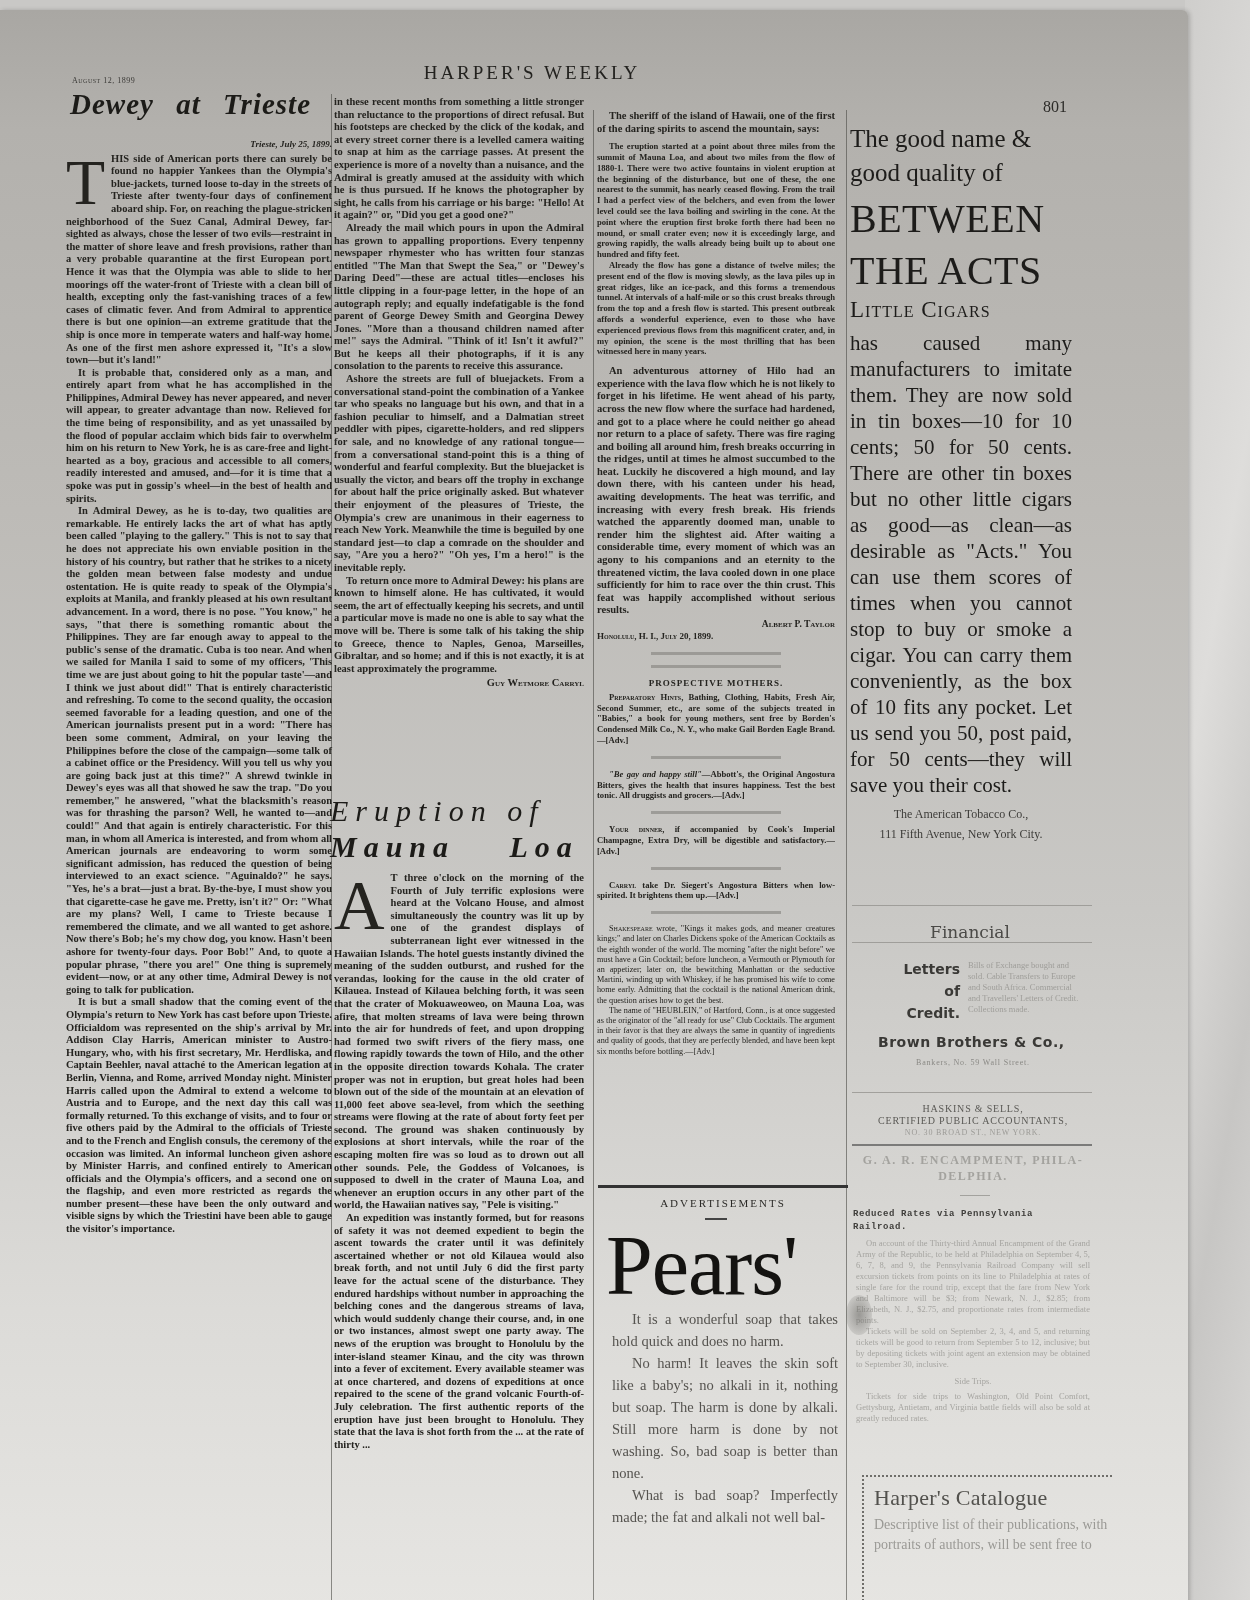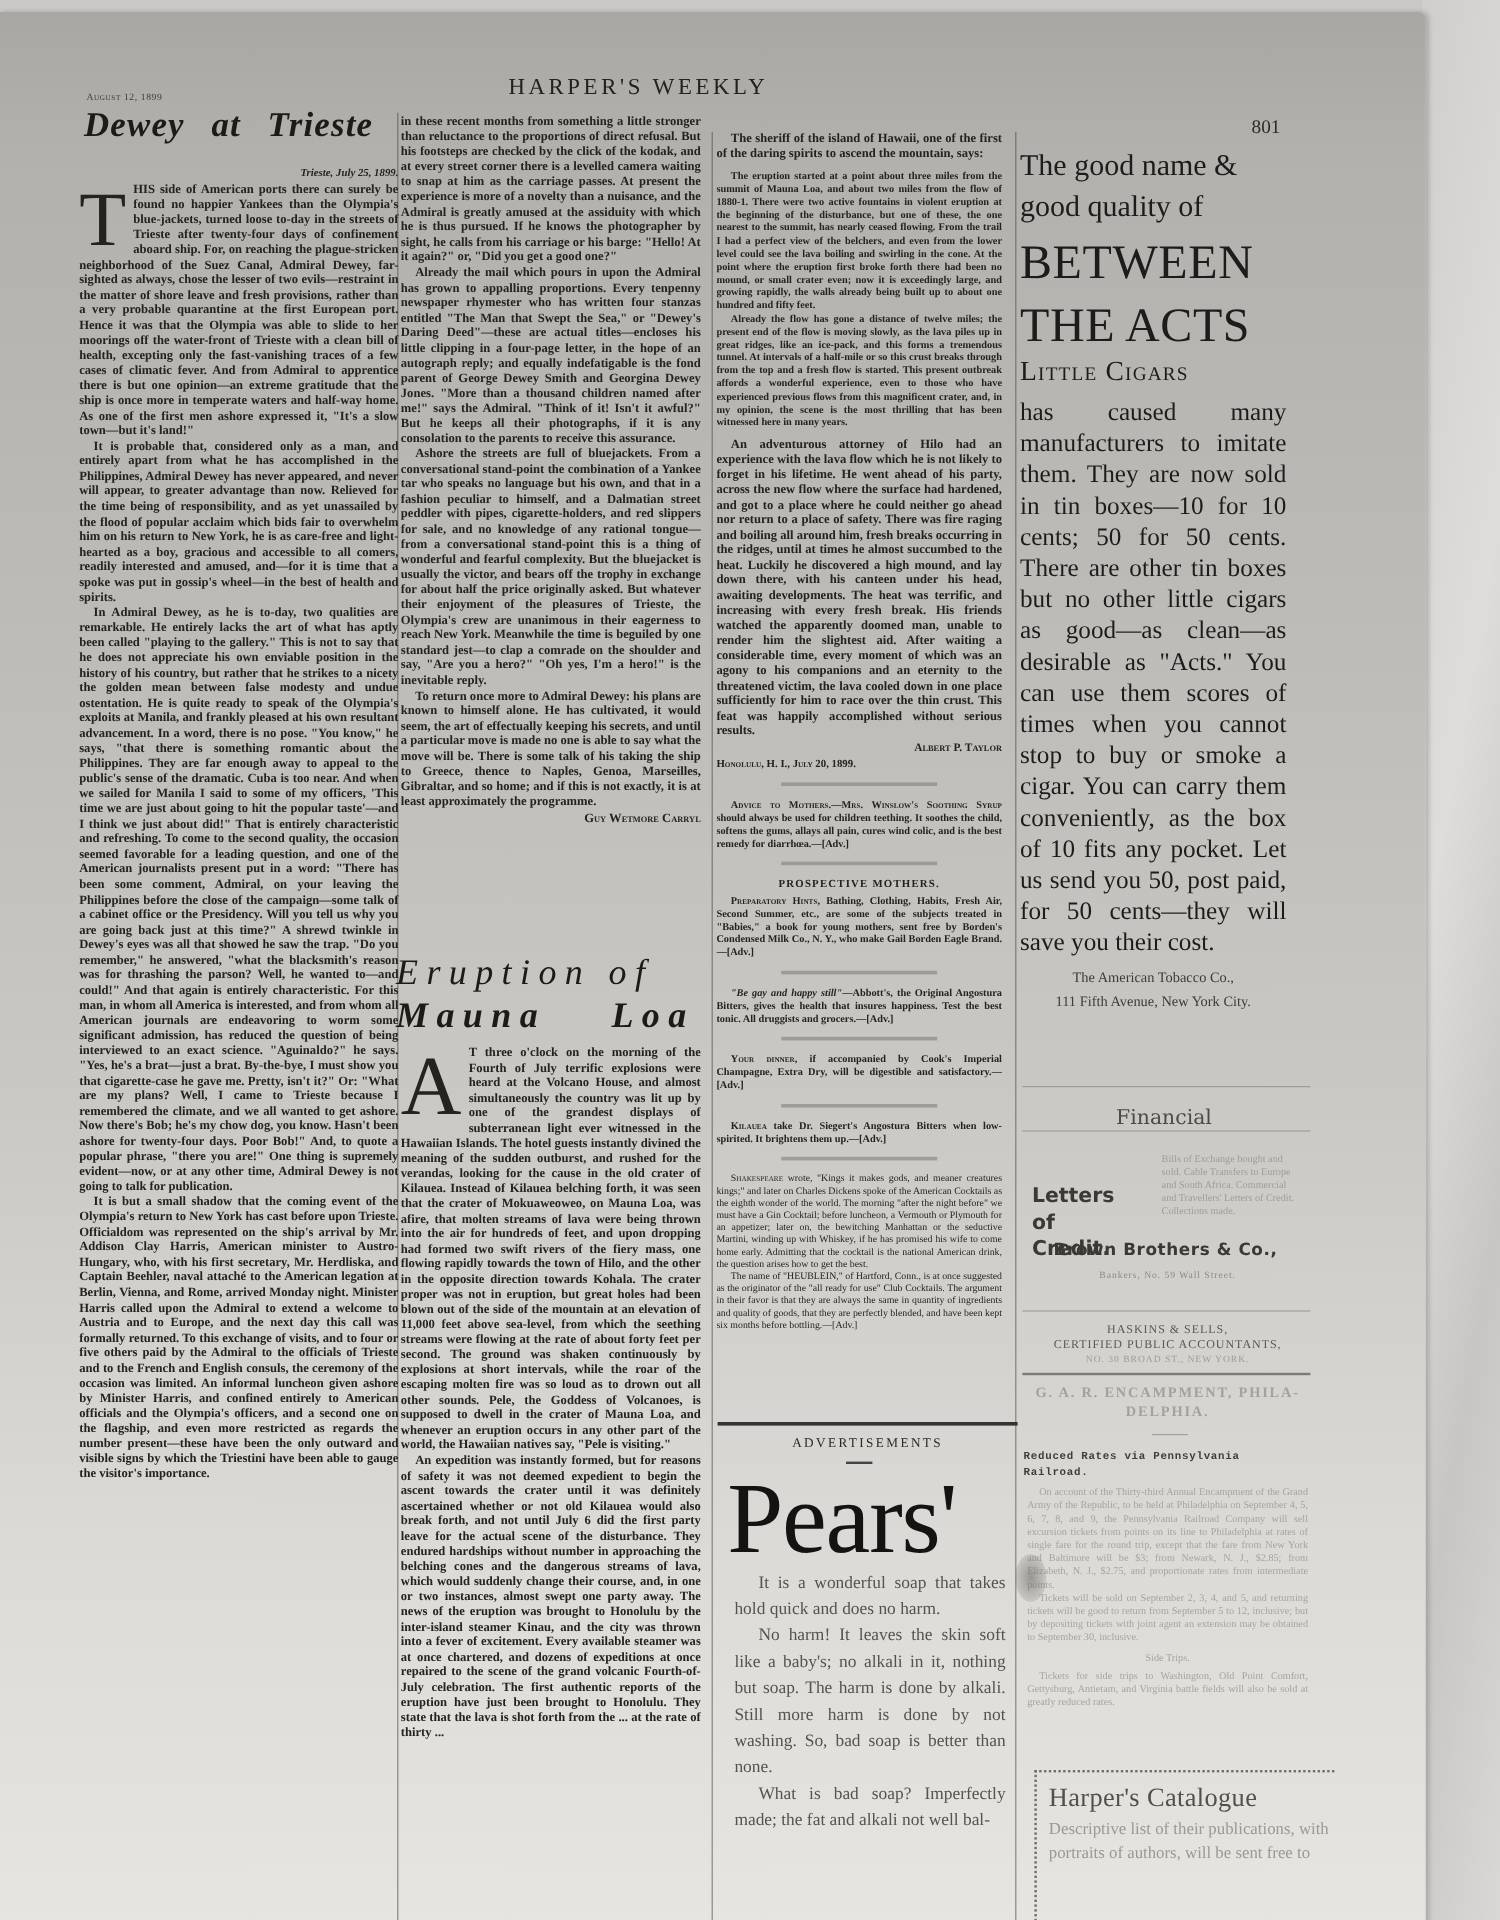--- a/index.html
+++ b/index.html
@@ -34,21 +34,21 @@
   .pears-body p{margin:0;text-indent:20px;}
   .pears-body p.first{text-indent:20px;}
   .cig{left:850px;top:112px;width:222px;color:#1d1c1a;}
   .cig .l1{font-size:25px;line-height:34px;}
   .cig .big{font-size:40px;line-height:46px;letter-spacing:.5px;margin-top:6px;}
   .cig .little{font-size:23px;letter-spacing:1px;font-variant:small-caps;line-height:32px;}
   .cig .body{font-size:21px;line-height:26px;text-align:justify;margin-top:4px;}
   .cig .company{font-size:12px;text-align:center;color:#3d3c39;line-height:20px;margin-top:6px;}
   .hr-gray{position:absolute;height:1px;background:#8d8c88;opacity:.7;}
   .financial{left:850px;top:912px;width:240px;text-align:center;font-size:17px;color:#4b4a47;font-family:"DejaVu Serif",serif;}
-  .letters{left:860px;top:948px;width:100px;text-align:left;font-family:"DejaVu Sans","Liberation Sans",sans-serif;font-size:17px;line-height:22px;font-weight:bold;color:#3a3936;margin-top:28px;}
+  .letters{left:860px;top:948px;width:100px;text-align:right;font-family:"DejaVu Sans","Liberation Sans",sans-serif;font-size:14px;line-height:22px;font-weight:bold;color:#3a3936;}
   .letters-desc{left:968px;top:950px;width:118px;font-size:8.5px;line-height:11px;color:#9e9d99;}
   .brown{left:878px;top:1024px;width:240px;font-family:"DejaVu Sans","Liberation Sans",sans-serif;font-size:14px;font-weight:bold;letter-spacing:.5px;color:#3a3936;}
   .bankers{left:853px;top:1048px;width:240px;text-align:center;font-size:8px;letter-spacing:.8px;color:#8a8985;}
   .haskins{left:853px;top:1093px;width:240px;text-align:center;font-size:10px;line-height:12px;letter-spacing:.8px;color:#5a5955;}
   .haskins .addr{font-size:8px;color:#9c9b97;text-align:center;}
   .gar{left:853px;top:1142px;width:240px;text-align:center;font-size:12px;line-height:16px;letter-spacing:1.5px;color:#a3a29e;font-weight:bold;}
   .reduced{left:853px;top:1198px;width:240px;text-align:left;font-size:9px;line-height:13px;color:#3f3e3b;font-weight:bold;letter-spacing:.6px;font-family:Liberation Mono, monospace;}
   .rr-body{left:856px;top:1228px;width:234px;font-size:8.5px;line-height:11px;color:#a5a4a0;text-align:justify;}
   .rr-body p{margin:0;text-indent:10px;}
   .sam{text-align:center;margin:6px 0 4px;}
@@ -104,34 +104,33 @@
 
   <div class="col col3" style="height:1072px;overflow:hidden;">
     <p style="font-size:10.5px;line-height:12.6px;margin-bottom:6px;">The sheriff of the island of Hawaii, one of the first of the daring spirits to ascend the mountain, says:</p>
     <p style="font-size:8.6px;line-height:10.8px;">The eruption started at a point about three miles from the summit of Mauna Loa, and about two miles from the flow of 1880-1. There were two active fountains in violent eruption at the beginning of the disturbance, but one of these, the one nearest to the summit, has nearly ceased flowing. From the trail I had a perfect view of the belchers, and even from the lower level could see the lava boiling and swirling in the cone. At the point where the eruption first broke forth there had been no mound, or small crater even; now it is exceedingly large, and growing rapidly, the walls already being built up to about one hundred and fifty feet.</p>
     <p style="font-size:8.6px;line-height:10.8px;margin-bottom:8px;">Already the flow has gone a distance of twelve miles; the present end of the flow is moving slowly, as the lava piles up in great ridges, like an ice-pack, and this forms a tremendous tunnel. At intervals of a half-mile or so this crust breaks through from the top and a fresh flow is started. This present outbreak affords a wonderful experience, even to those who have experienced previous flows from this magnificent crater, and, in my opinion, the scene is the most thrilling that has been witnessed here in many years.</p>
     <p style="font-size:10.5px;line-height:12.6px;">An adventurous attorney of Hilo had an experience with the lava flow which he is not likely to forget in his lifetime. He went ahead of his party, across the new flow where the surface had hardened, and got to a place where he could neither go ahead nor return to a place of safety. There was fire raging and boiling all around him, fresh breaks occurring in the ridges, until at times he almost succumbed to the heat. Luckily he discovered a high mound, and lay down there, with his canteen under his head, awaiting developments. The heat was terrific, and increasing with every fresh break. His friends watched the apparently doomed man, unable to render him the slightest aid. After waiting a considerable time, every moment of which was an agony to his companions and an eternity to the threatened victim, the lava cooled down in one place sufficiently for him to race over the thin crust. This feat was happily accomplished without serious results.</p>
     <div class="sig">Albert P. Taylor</div>
     <div class="sig2" style="font-size:9px;">Honolulu, H. I., July 20, 1899.</div>
 
     <div class="sep"></div>
-    <p style="font-size:8.6px;line-height:10.8px;"><span style="font-variant:small-caps">Advice to Mothers.—Mrs. Winslow's Soothing Syrup</span><span> should always be used for children teething. It soothes the child, softens the gums, allays all pain, cures wind colic, and is the best remedy for diarrhœa.—[Adv.]</span></p>
 
     <div class="sep"></div>
     <div class="adhead" style="font-size:9px;">PROSPECTIVE MOTHERS.</div>
     <p style="font-size:8.6px;line-height:10.8px;"><span style="font-variant:small-caps">Preparatory Hints,</span><span> Bathing, Clothing, Habits, Fresh Air, Second Summer, etc., are some of the subjects treated in "Babies," a book for young mothers, sent free by Borden's Condensed Milk Co., N. Y., who make Gail Borden Eagle Brand.—[Adv.]</span></p>
 
     <div class="sep"></div>
     <p style="font-size:8.6px;line-height:10.8px;"><i>"Be gay and happy still"</i><span>—Abbott's, the Original Angostura Bitters, gives the health that insures happiness. Test the best tonic. All druggists and grocers.—[Adv.]</span></p>
 
     <div class="sep"></div>
     <p style="font-size:8.6px;line-height:10.8px;"><span style="font-variant:small-caps">Your dinner,</span><span> if accompanied by Cook's Imperial Champagne, Extra Dry, will be digestible and satisfactory.—[Adv.]</span></p>
 
     <div class="sep"></div>
-    <p style="font-size:8.6px;line-height:10.8px;"><span style="font-variant:small-caps">Kilauea</span><span> take Dr. Siegert's Angostura Bitters when low-spirited. It brightens them up.—[Adv.]</span></p>
+    <p style="font-size:8.6px;line-height:10.8px;"><span style="font-variant:small-caps">Carryl</span><span> take Dr. Siegert's Angostura Bitters when low-spirited. It brightens them up.—[Adv.]</span></p>
 
     <div class="sep"></div>
     <p style="font-size:8.2px;line-height:10.2px;font-weight:normal;"><span style="font-variant:small-caps">Shakespeare</span><span> wrote, "Kings it makes gods, and meaner creatures kings;" and later on Charles Dickens spoke of the American Cocktails as the eighth wonder of the world. The morning "after the night before" we must have a Gin Cocktail; before luncheon, a Vermouth or Plymouth for an appetizer; later on, the bewitching Manhattan or the seductive Martini, winding up with Whiskey, if he has promised his wife to come home early. Admitting that the cocktail is the national American drink, the question arises how to get the best.</span></p>
     <p style="font-size:8.2px;line-height:10.2px;font-weight:normal;">The name of "HEUBLEIN," of Hartford, Conn., is at once suggested as the originator of the "all ready for use" Club Cocktails. The argument in their favor is that they are always the same in quantity of ingredients and quality of goods, that they are perfectly blended, and have been kept six months before bottling.—[Adv.]</p>
   </div>
 
   <div class="ad-thick"></div>
   <div class="abs ad-label">ADVERTISEMENTS</div>
   <div class="abs ad-dash"></div>
   <div class="abs pears">Pears'</div>

